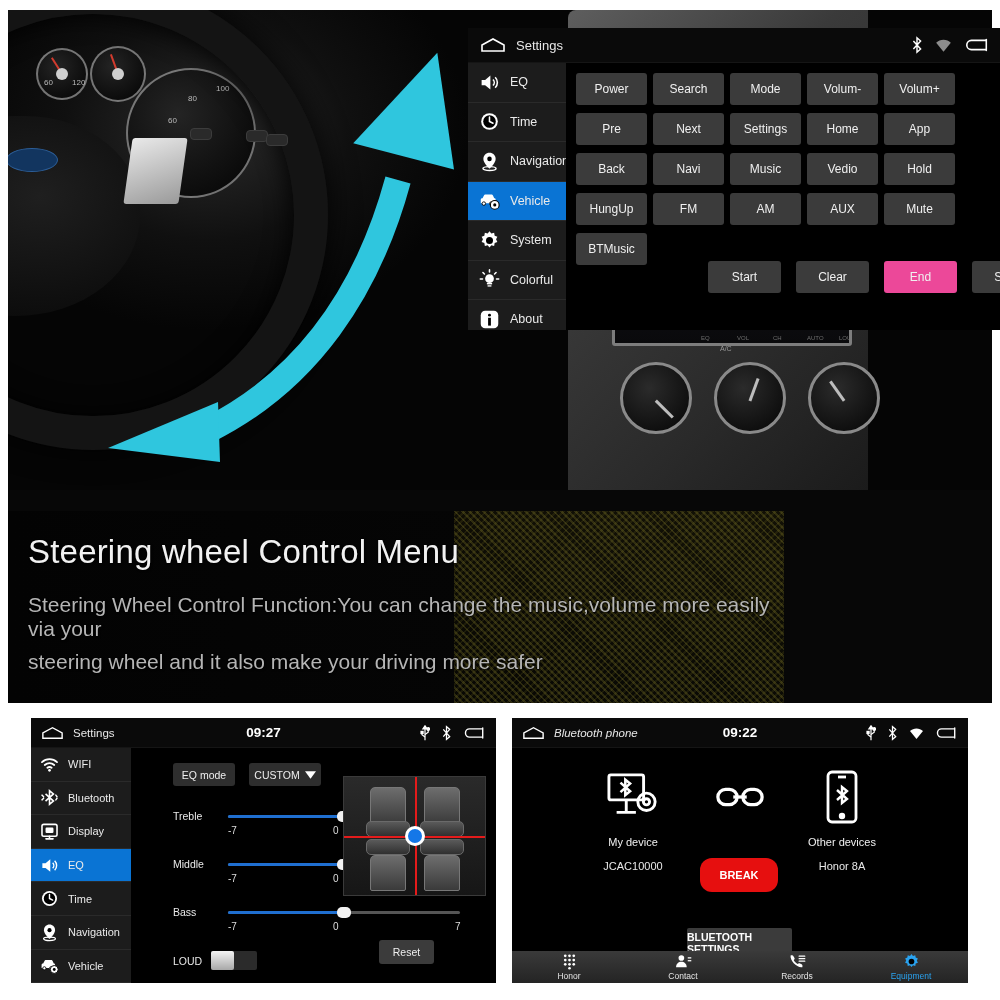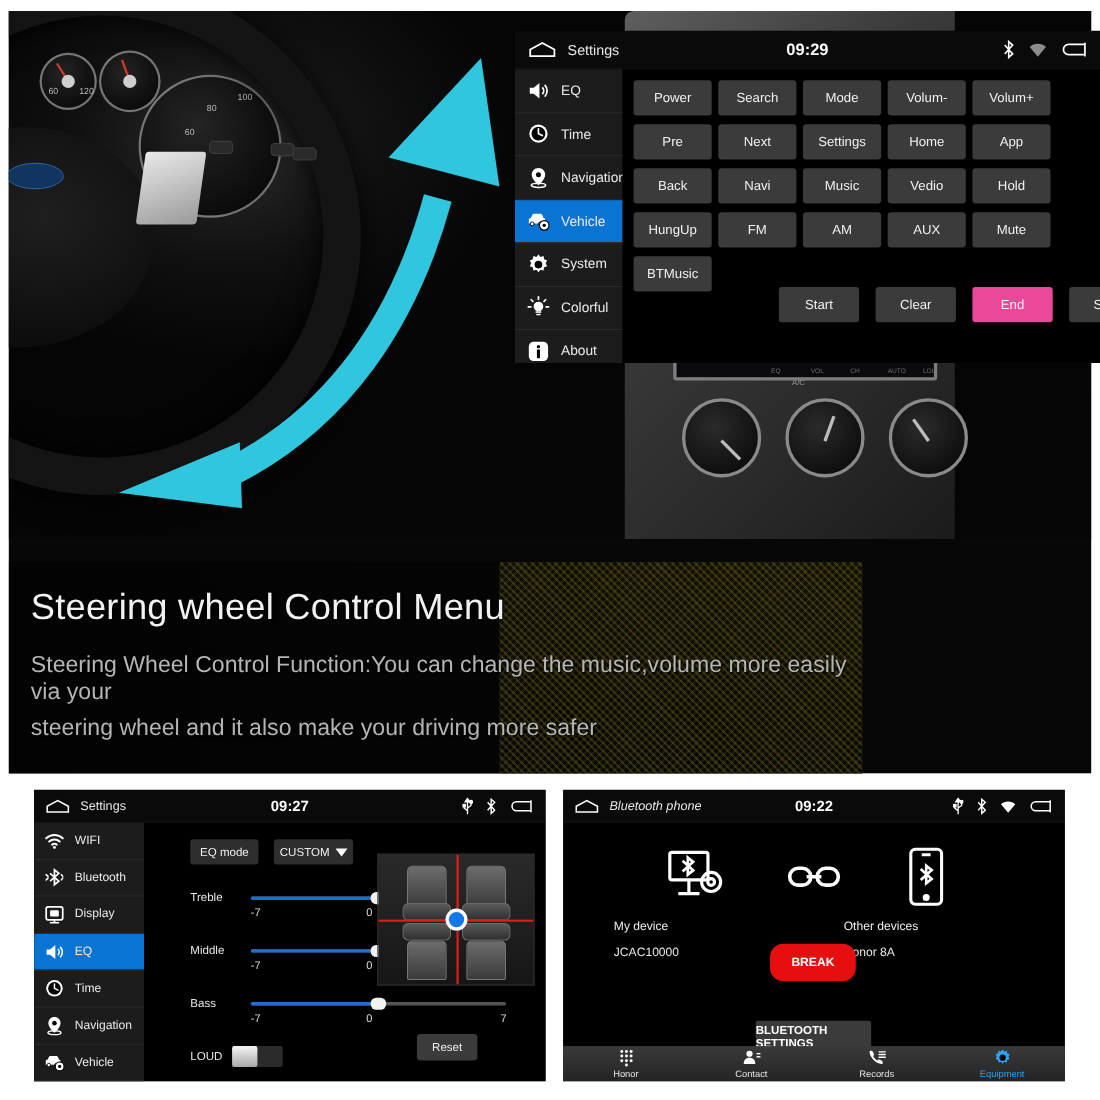--- a/index.html
+++ b/index.html
@@ -262,21 +262,21 @@
 
   
   #panel-bt { left:512px; top:718px; width:456px; height:265px; }
   #panel-bt .statusbar { height:30px; }
   #panel-bt .sb-home { margin-left:10px; }
   #panel-bt .sb-title { margin-left:9px; font-size:11.5px;font-style:italic; }
   #panel-bt .sb-clock { font-size:13.5px; }
   #panel-bt .sb-icons { right:10px; top:7px; gap:11px; }
   #panel-bt .content { left:0; top:30px; width:456px; height:203px; }
 
-  .bt-col { position:absolute; text-align:left; width:150px; }
+  .bt-col { position:absolute; text-align:center; width:150px; }
   .bt-col.left { left:46px; top:18px; }
   .bt-col.mid  { left:153px; top:18px; }
   .bt-col.right{ left:255px; top:18px; }
   .bt-icon { height:62px; display:flex; align-items:center; justify-content:center; }
   .bt-cap { color:#f0f0f0; font-size:11px; margin-top:8px; }
   .bt-sub { color:#e8e8e8; font-size:11px; margin-top:12px; }
   .break-btn { position:absolute; left:188px; top:110px; width:78px; height:34px;
      background:#e60f0f; border-radius:12px; color:#fff; font-size:11px; font-weight:bold;
      display:flex; align-items:center; justify-content:center; }
   .bt-settings { position:absolute; left:175px; top:180px; width:105px; height:30px;
@@ -392,21 +392,20 @@
   </div>
 
   <div class="panel" id="panel-main">
     <div class="statusbar">
       <span class="sb-home">
         <svg width="26" height="16" viewBox="0 0 26 16" fill="none" stroke="#fff" stroke-width="1.6">
             <path d="M2 14 L2 8 L13 2 L24 8 L24 14 Z"></path>
           </svg>
       </span>
       <span class="sb-title">Settings</span>
-      <span class="sb-clock">09:29</span>
       <span class="sb-icons">
         <span>
           <svg width="12" height="18" viewBox="0 0 12 20" fill="none" stroke="#fff" stroke-width="1.6">
               <path d="M2 5.5 L10 14.5 L6 18 L6 2 L10 5.5 L2 14.5"></path>
             </svg>
         </span>
         <span>
           <svg width="17" height="15" viewBox="0 0 22 18" fill="#8d8d8d">
               <path d="M11 17 L1.5 5.5 C4 3 7.4 1.7 11 1.7 C14.6 1.7 18 3 20.5 5.5 Z"></path>
             </svg>

